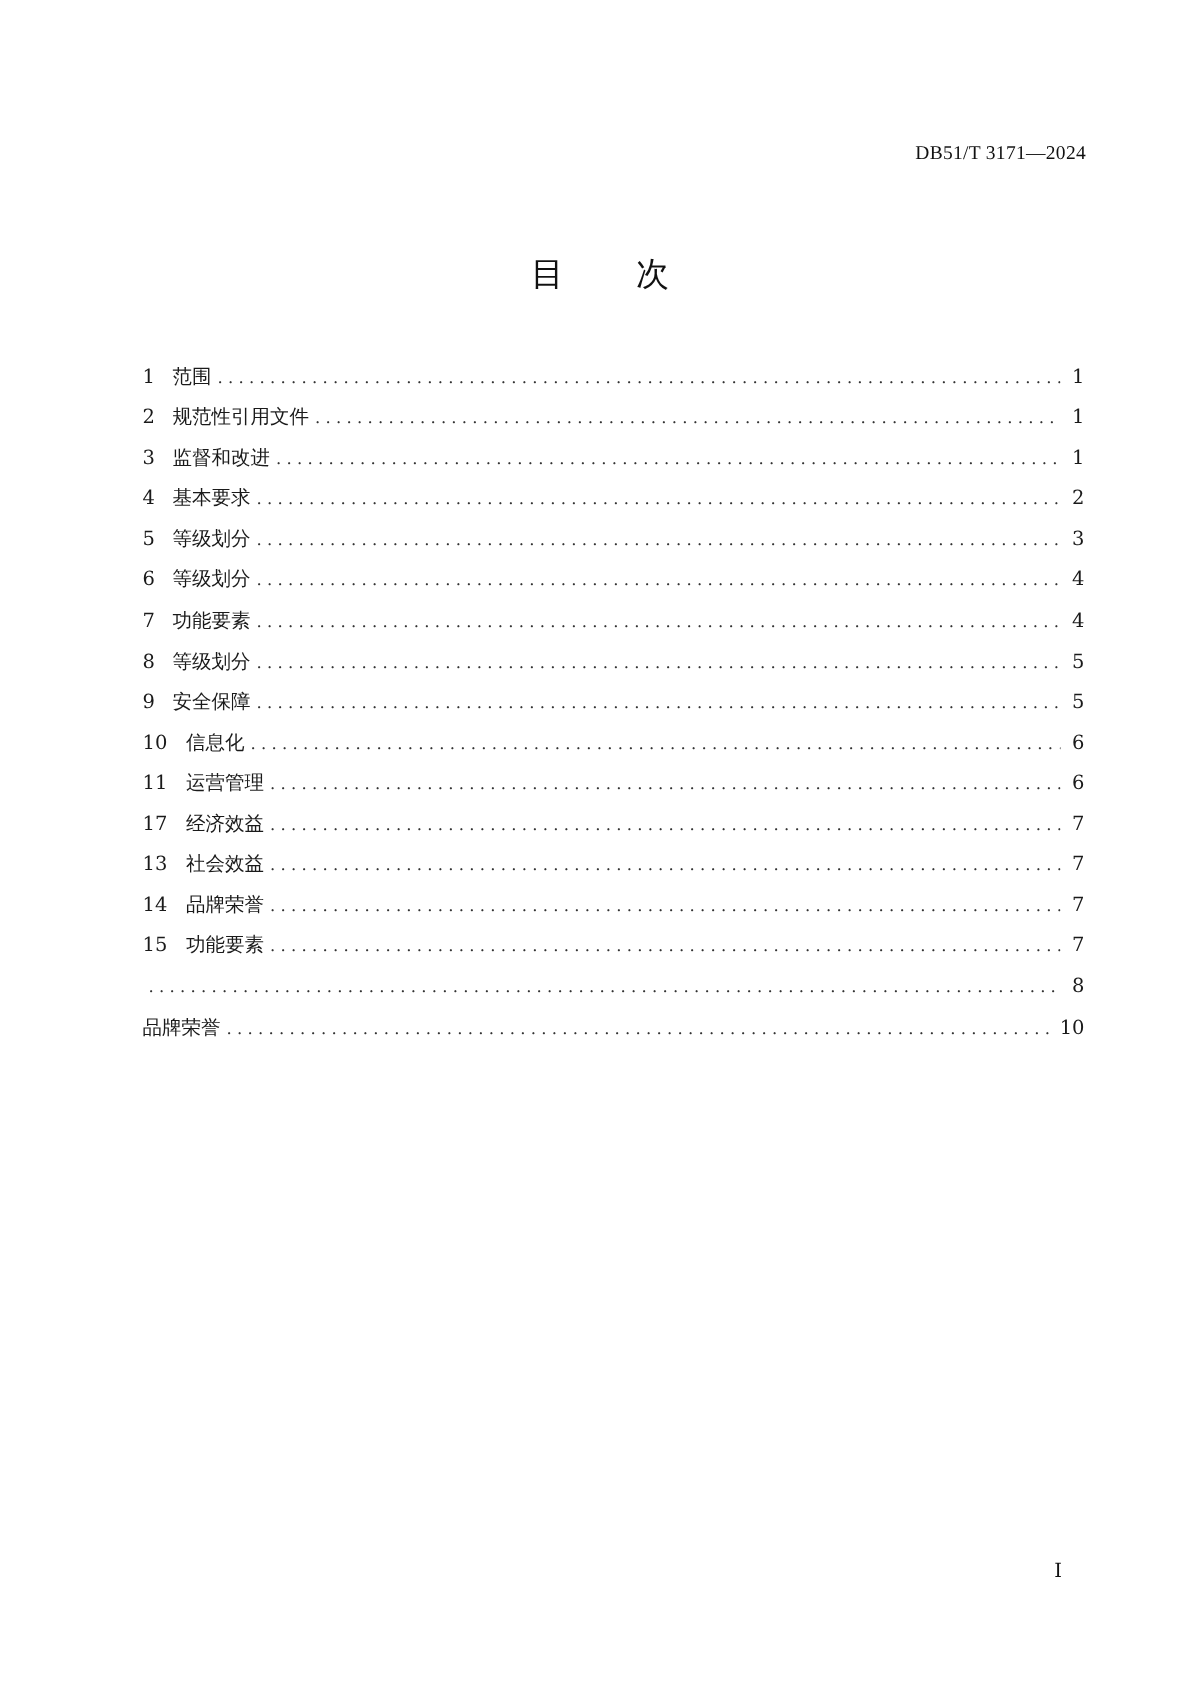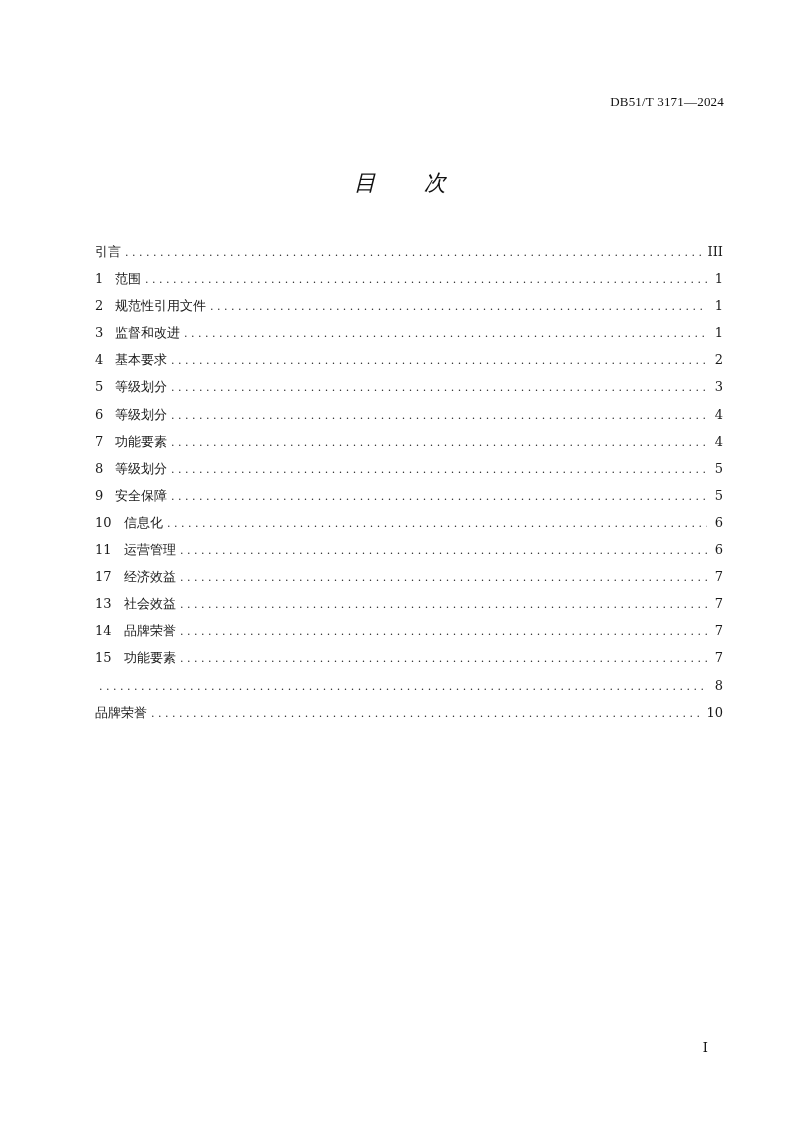--- a/index.html
+++ b/index.html
@@ -9,21 +9,21 @@
       color: #1a1a1a;
     }
     .doc-code {
       position: absolute; top: 94px; right: 76px;
       font-family: Liberation Serif, serif;
       font-size: 13px; letter-spacing: 0.2px; color: #111;
     }
     .toc-title {
       position: absolute; top: 168px; left: 0; width: 800px;
       text-align: center; font-family: "DejaVu Sans", "Liberation Sans", sans-serif;
-      font-size: 22px; color: #111; font-style: italic;
+      font-size: 22px; color: #111;
     }
     .toc-title span { display: inline-block; }
     .toc-title .gap { width: 48px; }
     .toc {
       position: absolute; top: 242px; left: 95px; width: 628px;
       margin: 0; padding: 0; list-style: none;
     }
     .toc-row {
       display: flex; align-items: baseline; height: 27.1px;
       font-size: 13px; line-height: 20px; white-space: nowrap;
@@ -48,25 +48,20 @@
 </head>
 <body>
 
 <div class="doc-code">DB51/T 3171—2024</div>
 
 <div class="toc-title">
   <span>目</span><span class="gap"></span><span>次</span>
 </div>
 
 <ul class="toc" id="toc-list">
-    <li class="toc-row">
-      <span class="toc-label">引言</span>
-      <span class="toc-leader"></span>
-      <span class="toc-page">III</span>
-    </li>
     <li class="toc-row">
       <span class="toc-num">1</span>
       <span class="toc-label">范围</span>
       <span class="toc-leader"></span>
       <span class="toc-page">1</span>
     </li>
     <li class="toc-row">
       <span class="toc-num">2</span>
       <span class="toc-label">规范性引用文件</span>
       <span class="toc-leader"></span>

